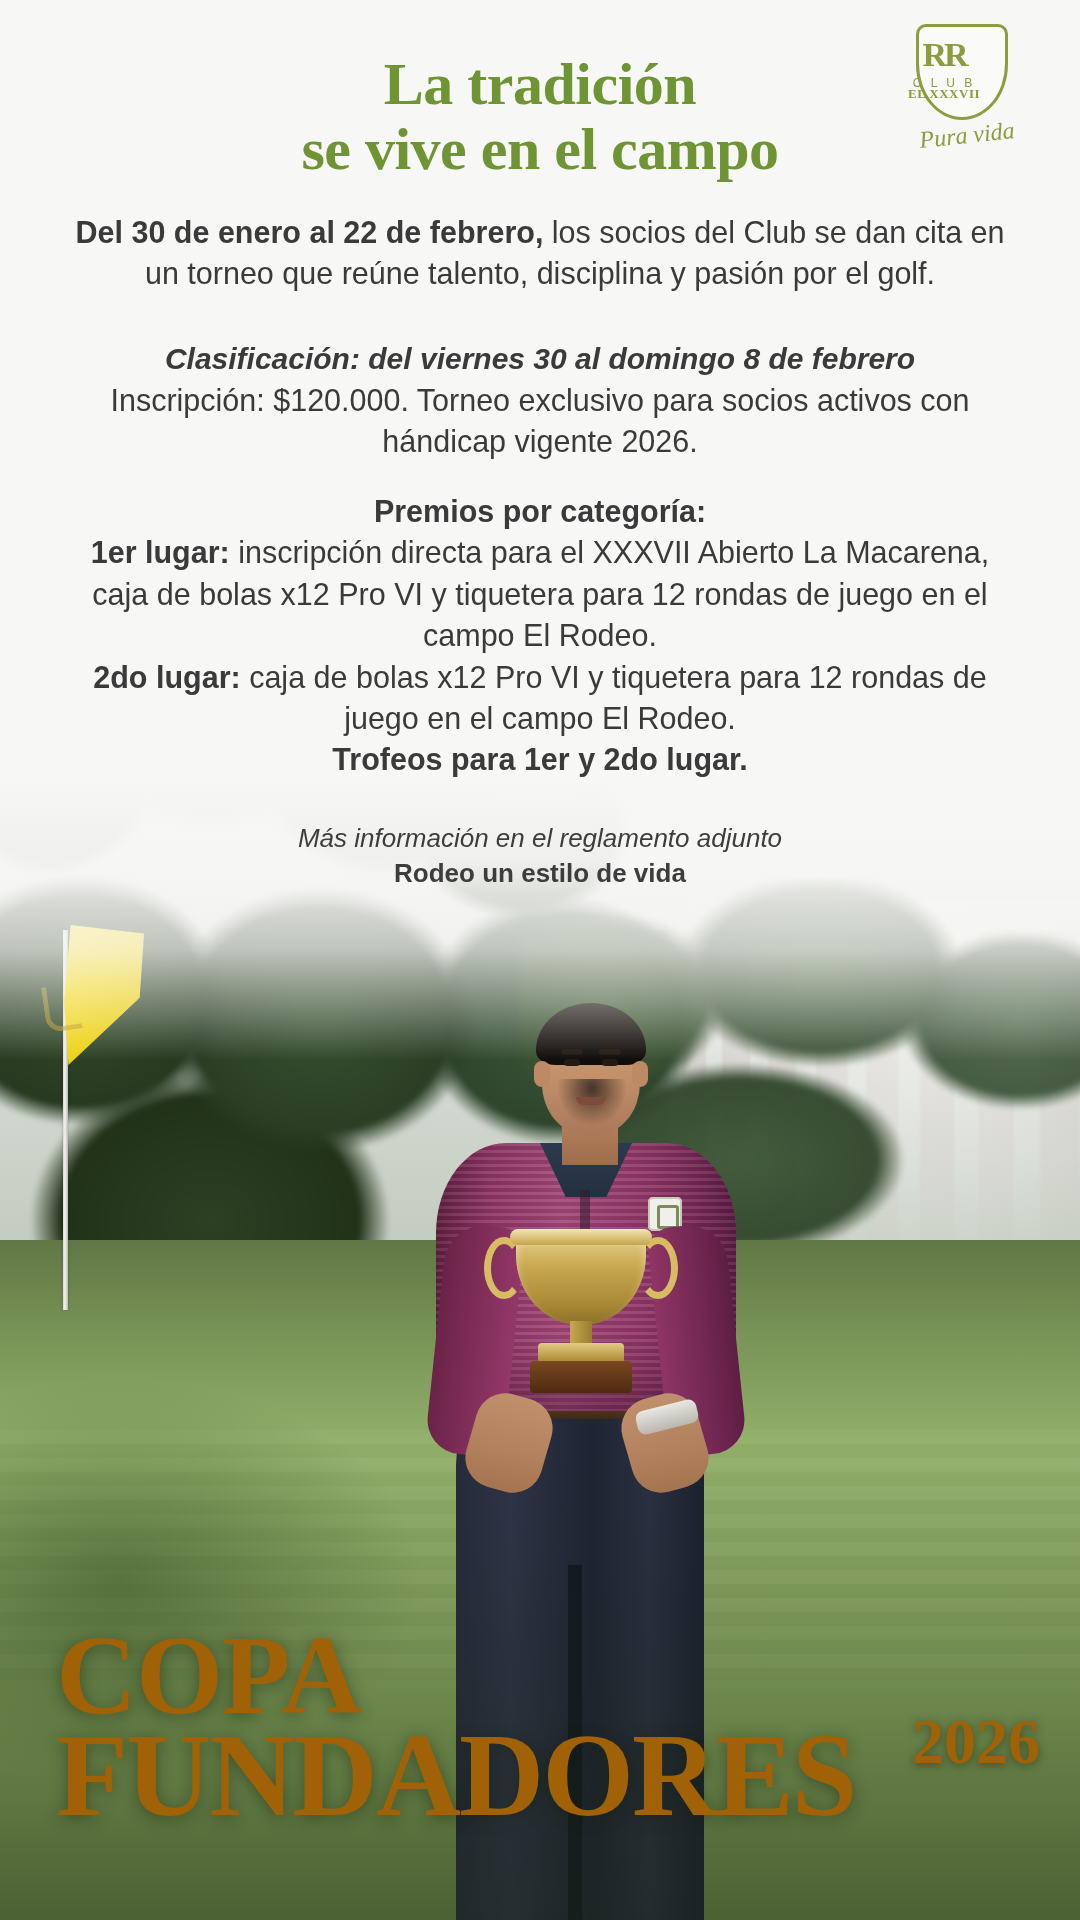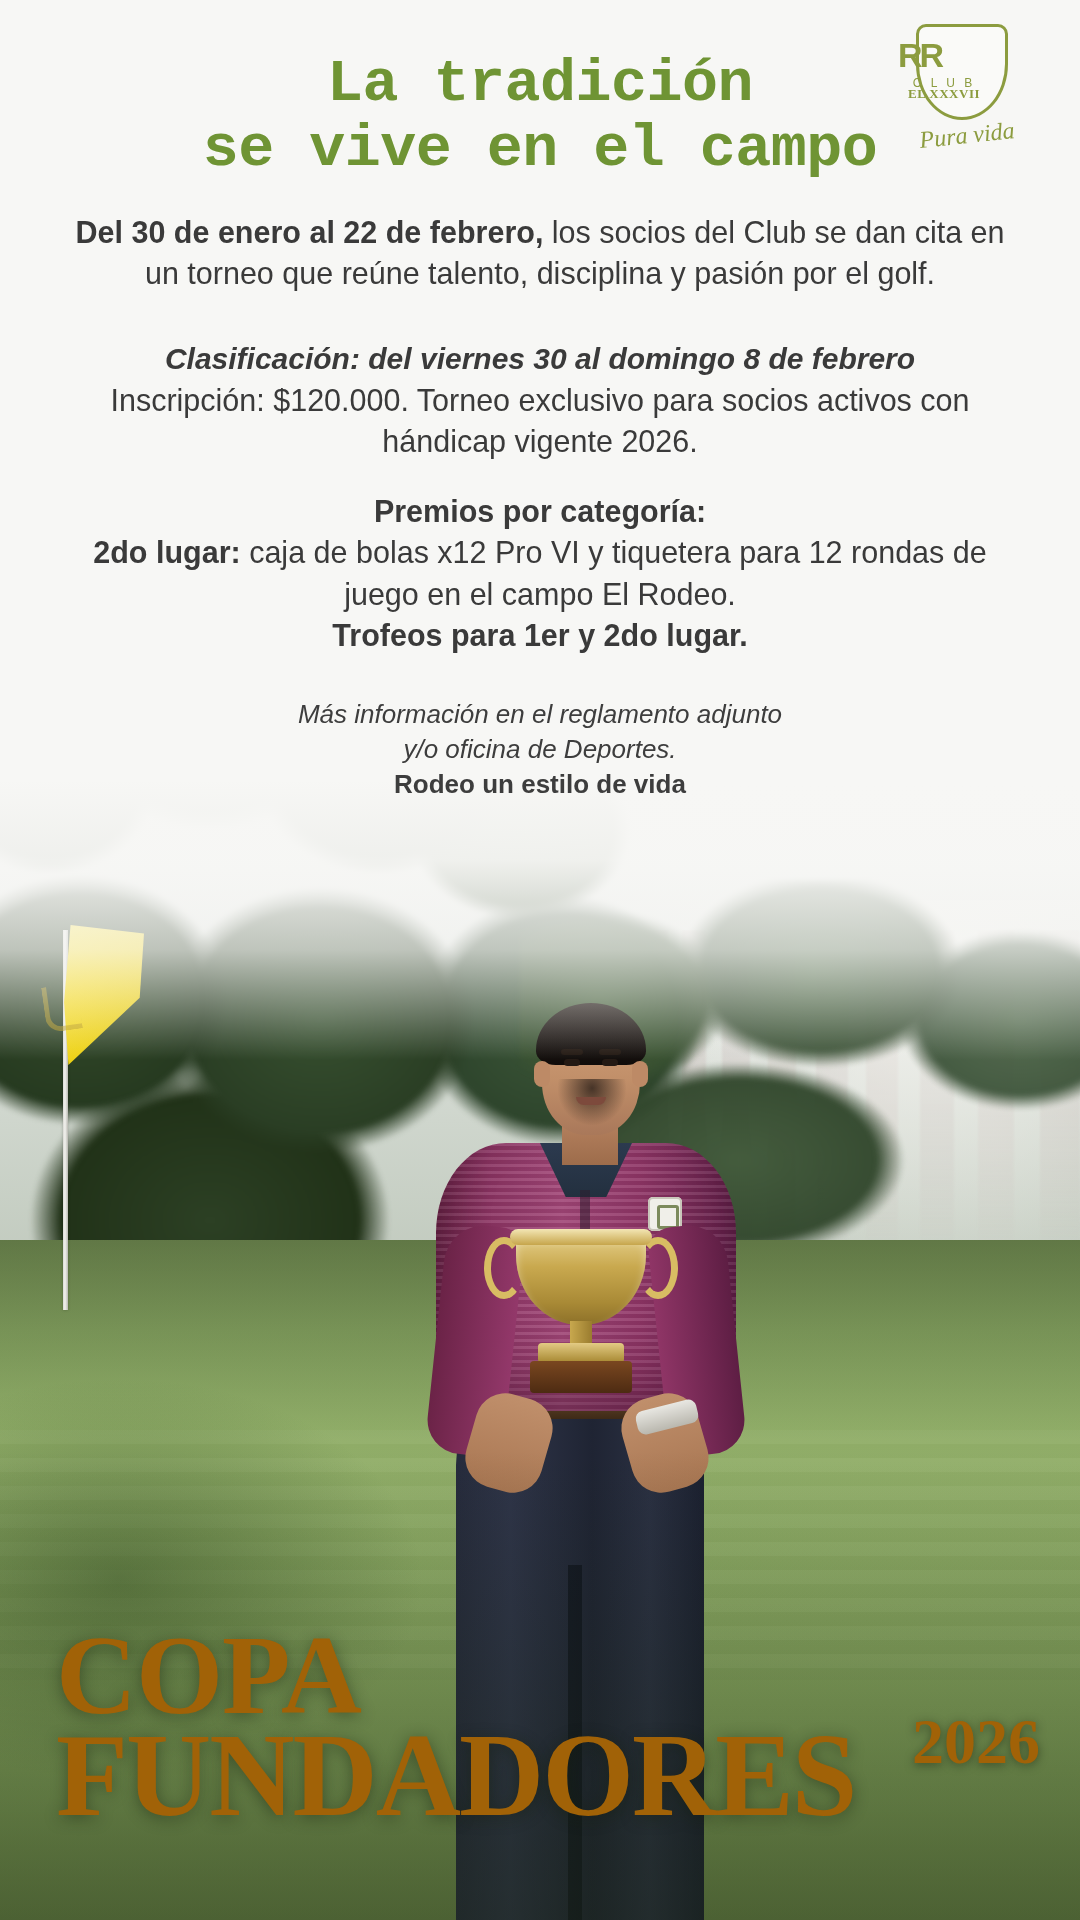--- a/index.html
+++ b/index.html
@@ -295,22 +295,22 @@
 
   
   .logo { position:absolute; right:52px; top:24px; width:130px; height:135px; }
   .logo-shield {
     position:absolute; left:18px; top:0; width:92px; height:96px;
     border:3px solid #8c9c3f;
     border-radius: 10px 10px 46px 46px / 10px 10px 56px 56px;
     background: rgba(255,255,255,.35);
   }
   .logo-rr {
-    position:absolute; left:0; top:12px; width:92px; 
-    font-family:Liberation Sans, sans-serif; font-weight:700; font-size:34px;
+    position:absolute; left:0; top:12px; width:92px; text-align:center;
+    font-family:Liberation Serif, serif; font-weight:700; font-size:34px;
     color:#8c9c3f; letter-spacing:-3px;
   }
   .logo-club {
     position:absolute; left:0; top:52px; width:92px; text-align:center;
     font-family:"Liberation Sans", sans-serif; font-size:12px;
     letter-spacing:3px; color:#8c9c3f;
   }
   .logo-name {
     position:absolute; left:0; top:62px; width:92px; text-align:center;
     font-family:"Liberation Serif", serif; font-weight:700; font-size:13px;
@@ -319,21 +319,21 @@
   .logo-tag {
     position:absolute; left:6px; top:98px; width:126px; text-align:center;
     font-family:"Liberation Serif", serif; font-style:italic; font-size:24px;
     color:#8c9c3f; transform: rotate(-6deg);
   }
 
   
   .headline {
     position:absolute; left:0; top:52px; width:1080px;
     text-align:center;
-    font-family:Liberation Mono, monospace;
+    font-family:Liberation Serif, serif;
     font-weight:700;
     font-size:60px;
     line-height:1.08;
     color:#6f9434;
     letter-spacing:-.5px;
   }
   .headline .l2 { display:block; }
 
   
   .copy {
@@ -455,27 +455,27 @@
 
     <p class="blk-intro"><span class="b">Del 30 de enero al 22 de febrero,</span><span> los socios del Club se dan cita en un torneo que reúne talento, disciplina y pasión por el golf.</span></p>
 
     <div class="blk-class">
       <p class="line1">Clasificación: del viernes 30 al domingo 8 de febrero</p>
       <p>Inscripción: $120.000. Torneo exclusivo para socios activos con hándicap vigente 2026.</p>
     </div>
 
     <div class="blk-prizes">
       <p class="hdr">Premios por categoría:</p>
+      <p><span class="b">1er lugar:</span><span> inscripción directa para el XXXVII Abierto La Macarena, caja de bolas x12 Pro VI y tiquetera para 12 rondas de juego en el campo El Rodeo.</span></p>
       <p><span class="b">2do lugar:</span><span> caja de bolas x12 Pro VI y tiquetera para 12 rondas de juego en el campo El Rodeo.</span></p>
       <p class="b">Trofeos para 1er y 2do lugar.</p>
     </div>
 
     <div class="blk-more">
       <p class="i">Más información en el reglamento adjunto</p>
-      <p class="i">y/o oficina de Deportes.</p>
       <p class="strong">Rodeo un estilo de vida</p>
     </div>
 
   </div>
 
   <div class="bottom-title">
     <span class="bt-copa">COPA</span>
     <span class="bt-row">
       <span class="bt-fund">FUNDADORES</span>
       <span class="bt-year">2026</span>

